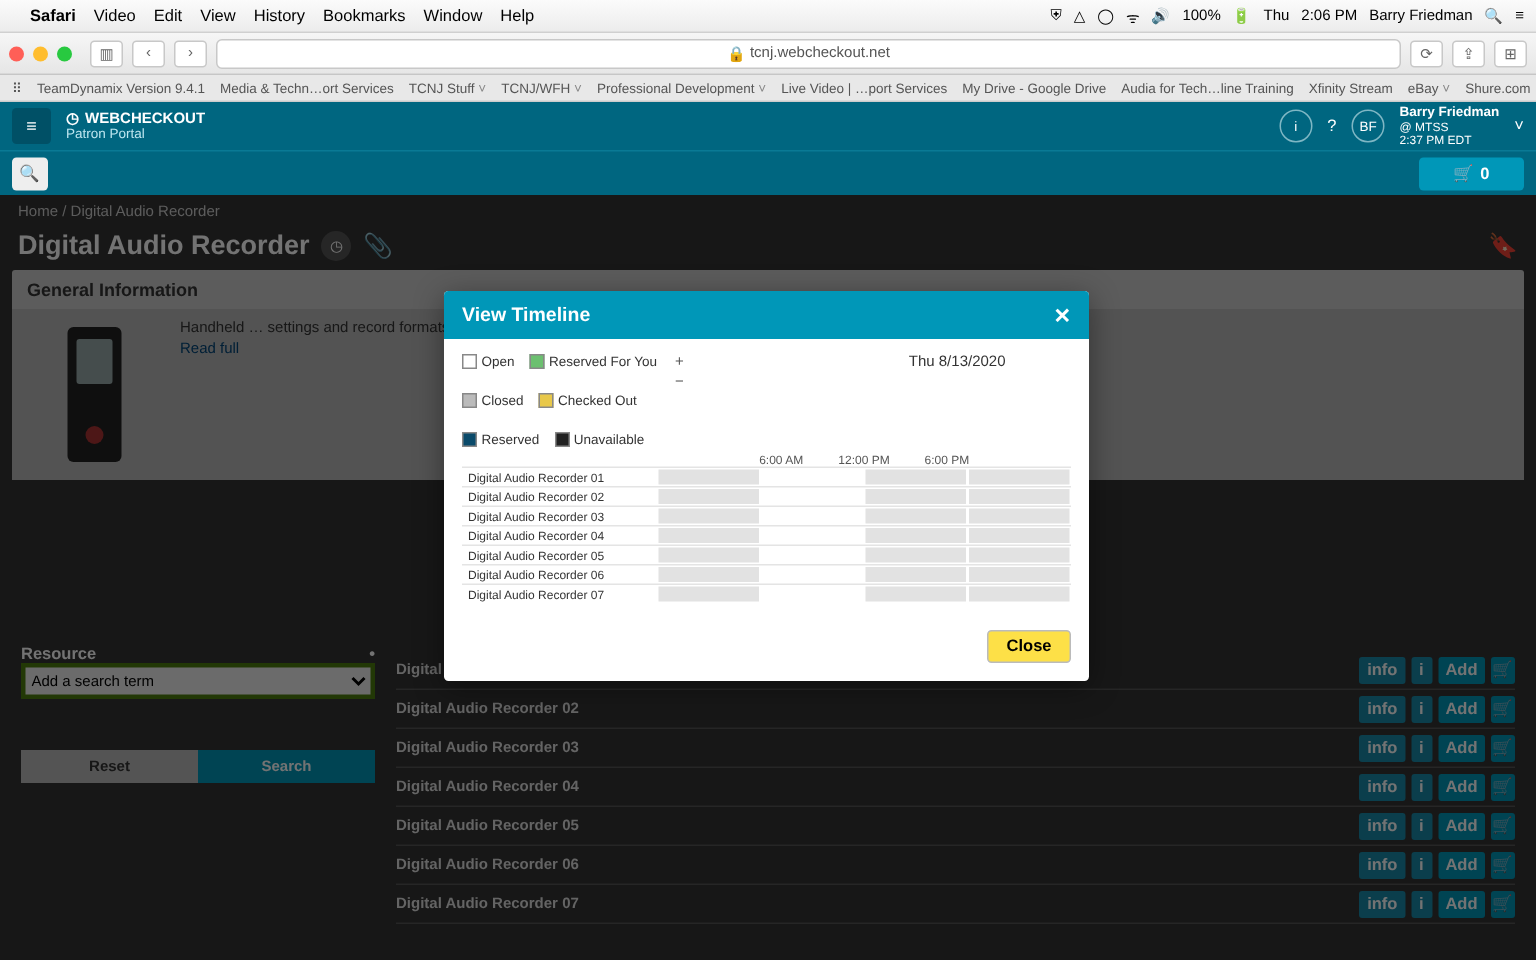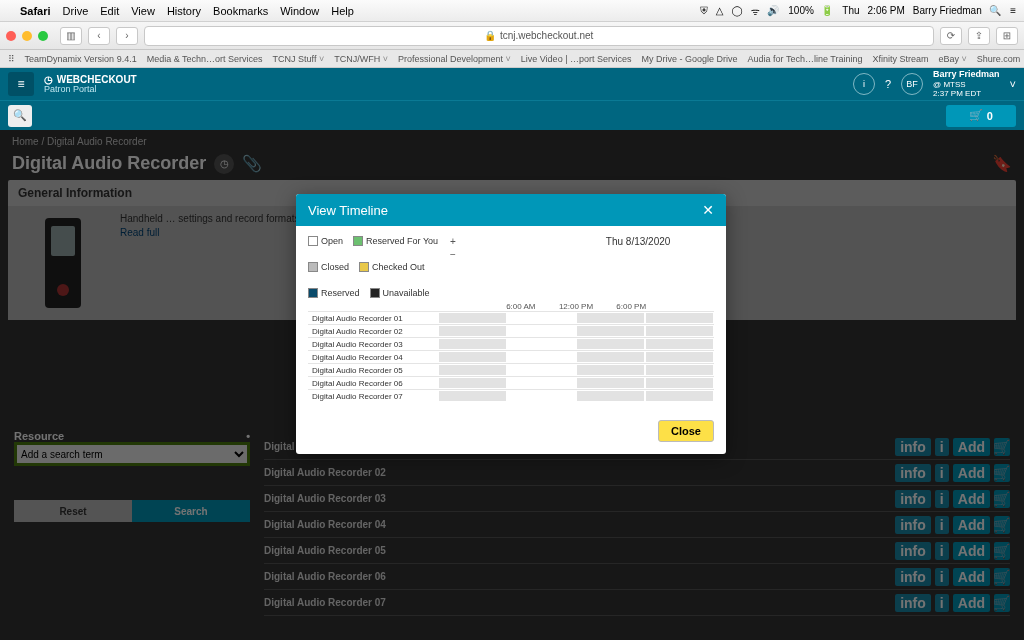--- a/index.html
+++ b/index.html
@@ -63,30 +63,30 @@
 .sidebar h3{font-size:11px;font-weight:700;color:#fff;display:flex;justify-content:space-between;align-items:center;}
 .sidebar select{width:100%;height:24px;font-size:10px;background:#eee;border:3px solid #4d7c0f;}
 .btnrow{display:flex;margin-top:34px;}
 .btnrow button{flex:1;height:22px;font-size:10px;font-weight:700;border:none;}
 .btn-reset{background:#bbb;color:#333;}
 .btn-search{background:#0097b8;color:#fff;}
 
 .reslist{position:absolute;left:264px;right:14px;top:304px;}
 .resrow{display:flex;align-items:center;height:26px;border-bottom:1px solid #555;font-size:10px;font-weight:700;color:#ddd;}
 .resrow .nm{flex:1;}
-.pill{height:18px;border-radius:2px;font-size:14px;font-weight:700;display:flex;align-items:center;justify-content:center;margin-left:4px;padding:0 5px;}
+.pill{height:18px;border-radius:2px;font-size:11px;font-weight:700;display:flex;align-items:center;justify-content:center;margin-left:4px;padding:0 5px;}
 .p-info{background:#1a8aa8;color:#fff;}
 .p-i{background:#1a8aa8;color:#fff;width:14px;}
 .p-add{background:#0097b8;color:#fff;}
 .p-cart{background:#0097b8;color:#fff;width:16px;}
 
 
 .overlay{position:absolute;inset:0;background:rgba(0,0,0,.55);}
 .modal{position:absolute;left:296px;top:64px;width:430px;background:#fff;border-radius:3px;box-shadow:0 4px 20px rgba(0,0,0,.4);}
-.modal-h{background:#0097b8;color:#fff;padding:8px 12px;font-size:13px;font-weight:400;display:flex;justify-content:space-between;align-items:center;border-radius:3px 3px 0 0;}
+.modal-h{background:#0097b8;color:#fff;padding:8px 12px;font-size:13px;font-weight:700;display:flex;justify-content:space-between;align-items:flex-start;border-radius:3px 3px 0 0;}
 .modal-h .x{cursor:pointer;font-size:14px;}
 .modal-b{padding:10px 12px;}
 .legend{display:flex;flex-wrap:wrap;gap:16px 10px;font-size:9px;color:#333;width:140px;float:left;}
 .legend div{display:flex;align-items:center;gap:3px;}
 .sw{width:10px;height:10px;border:1px solid #888;}
 .sw-open{background:#fff;}.sw-rfy{background:#6cc070;}.sw-closed{background:#bbb;}.sw-co{background:#e8c84a;}.sw-res{background:#0a4a6a;}.sw-un{background:#222;}
 .pm{display:flex;flex-direction:column;gap:2px;font-size:10px;color:#555;margin-left:2px;}
 .tl-date{font-size:10px;color:#333;margin-left:150px;}
 .tl{clear:both;margin-top:4px;}
 .tl-times{display:flex;font-size:8px;color:#555;margin-left:130px;}
@@ -98,21 +98,21 @@
 .tl-row .bars span.gap{background:#fff;}
 .modal-f{padding:8px 12px 12px;text-align:right;}
 .modal-f button{padding:4px 12px;font-size:11px;font-weight:600;background:#fde047;border:1px solid #bbb;border-radius:3px;}
 </style>
 </head>
 <body>
 
 <div class="macmenu">
   <span class="apple"></span>
   <span class="app">Safari</span>
-  <span>Drive</span>
+  <span>Video</span>
   <span>Edit</span>
   <span>View</span>
   <span>History</span>
   <span>Bookmarks</span>
   <span>Window</span>
   <span>Help</span>
   <div class="right">
     <span>⛨</span>
     <span>△</span>
     <span>◯</span>

